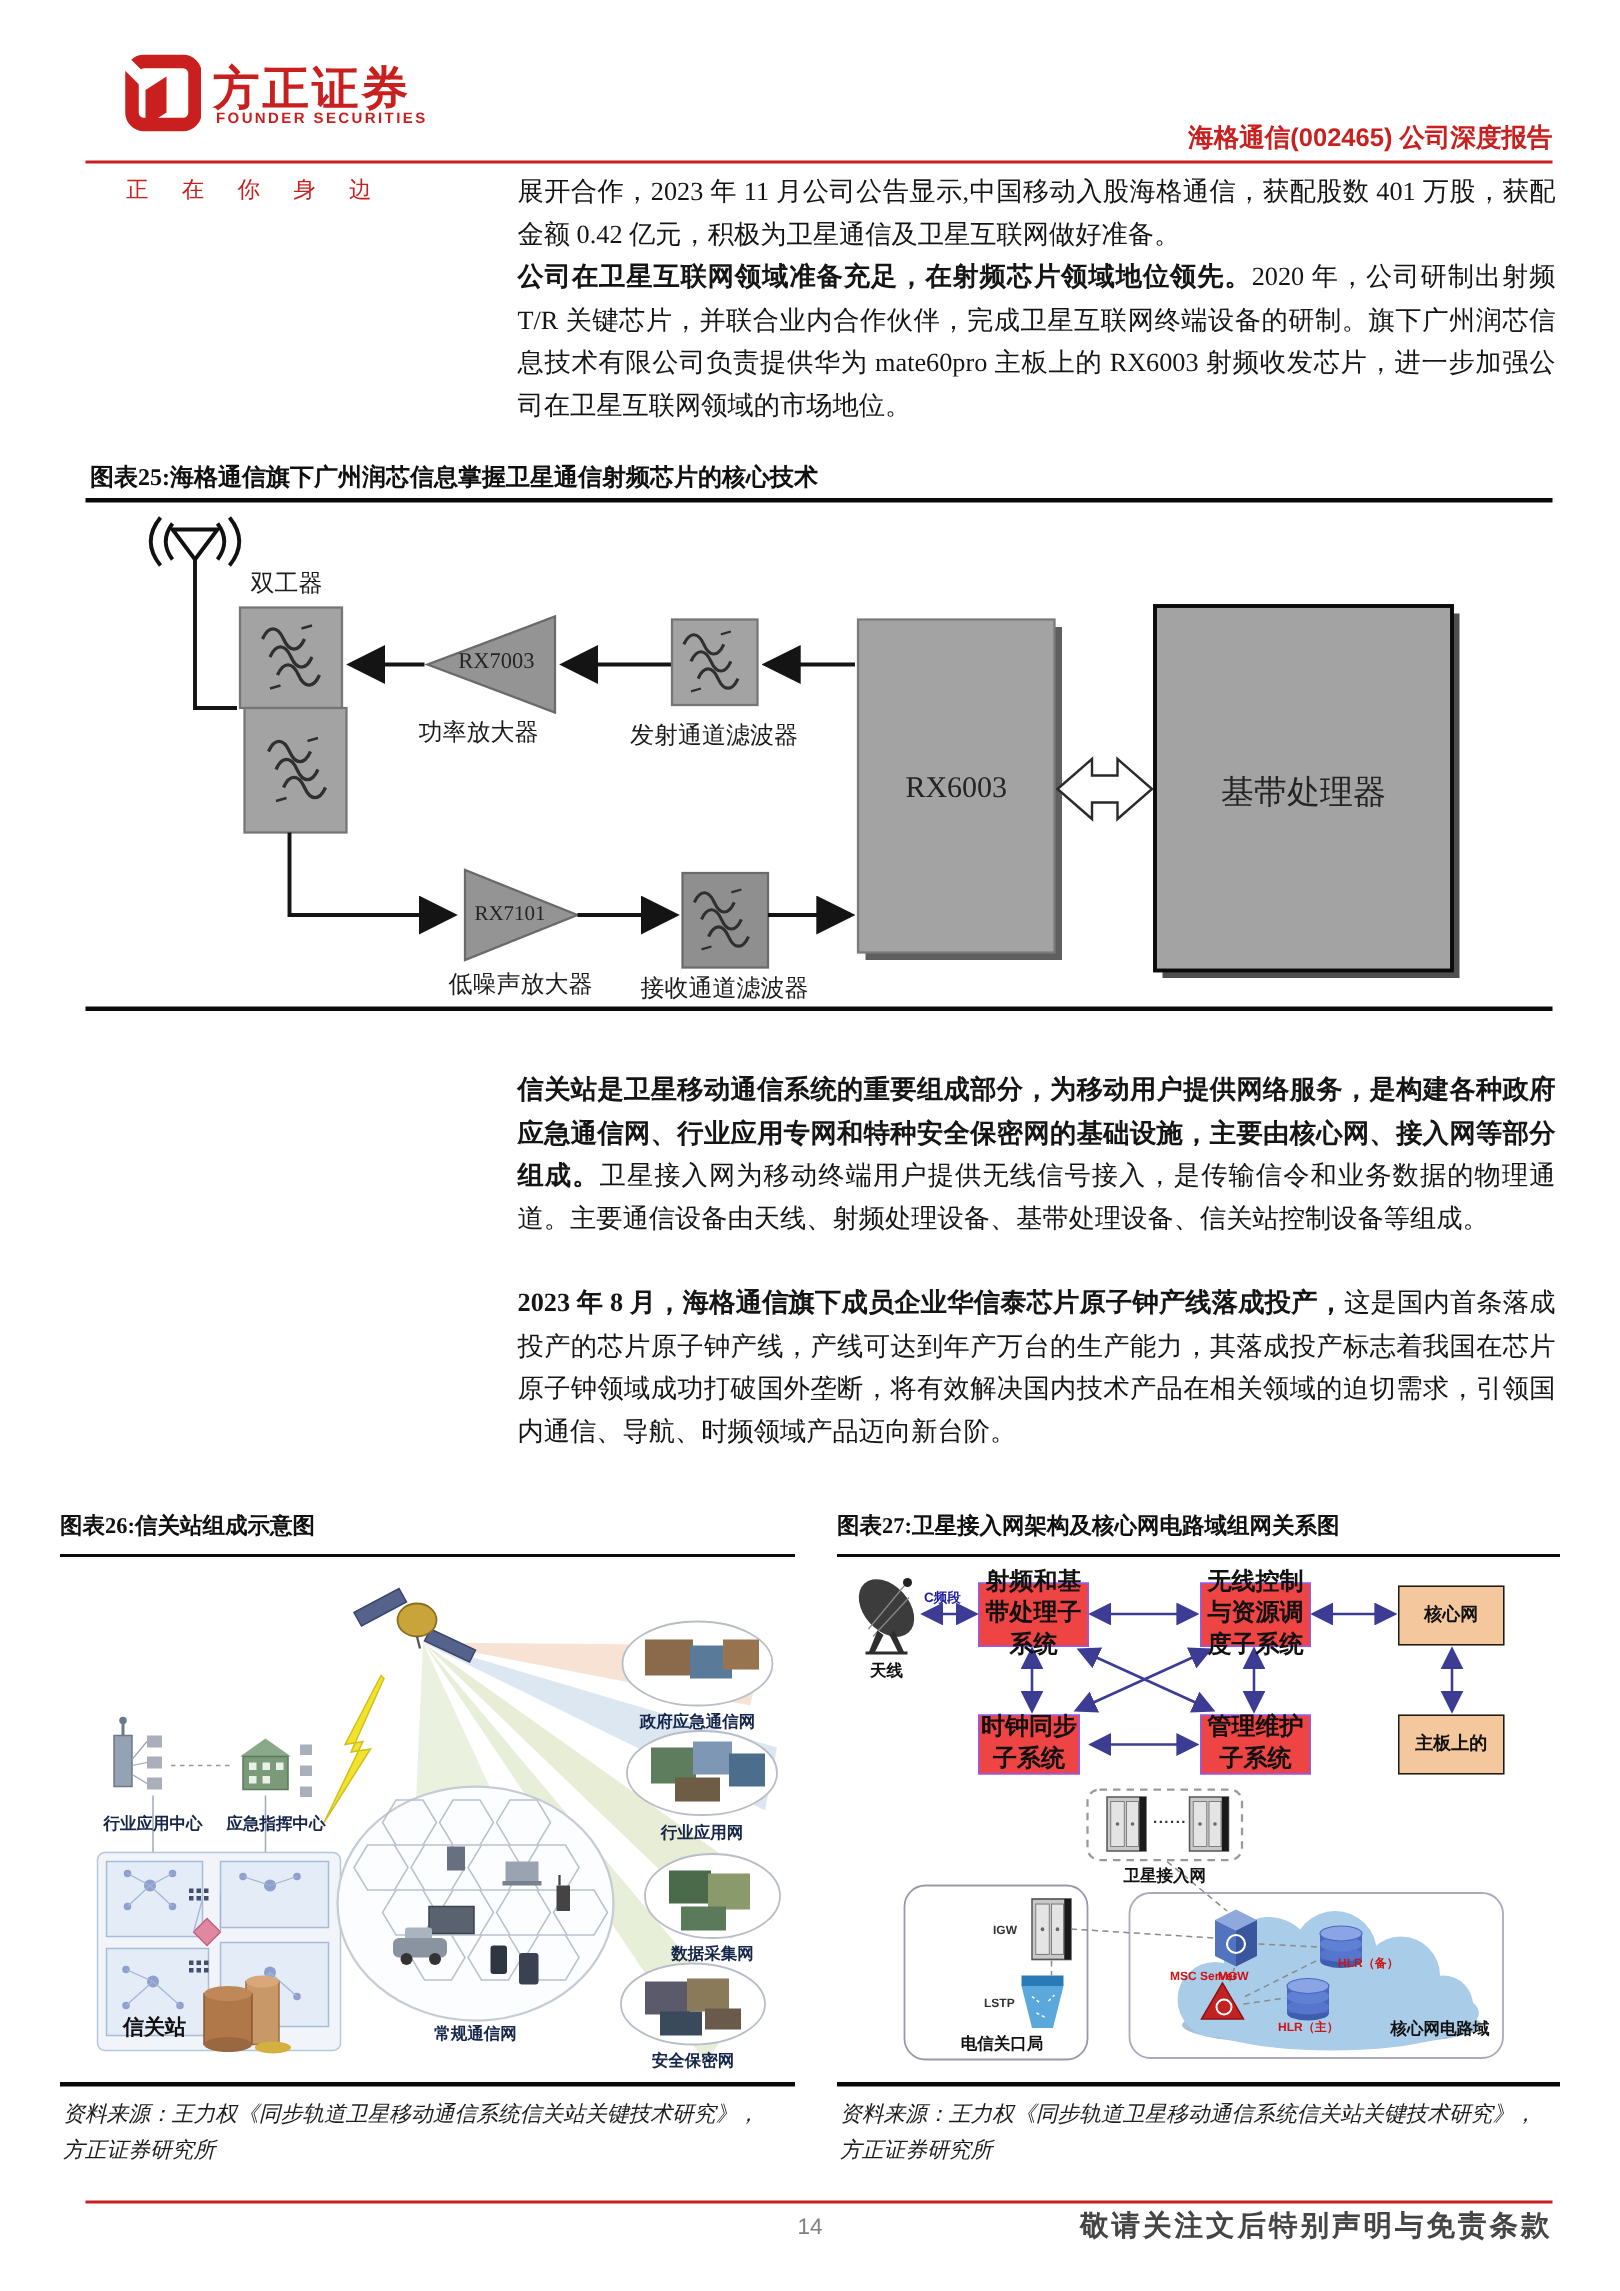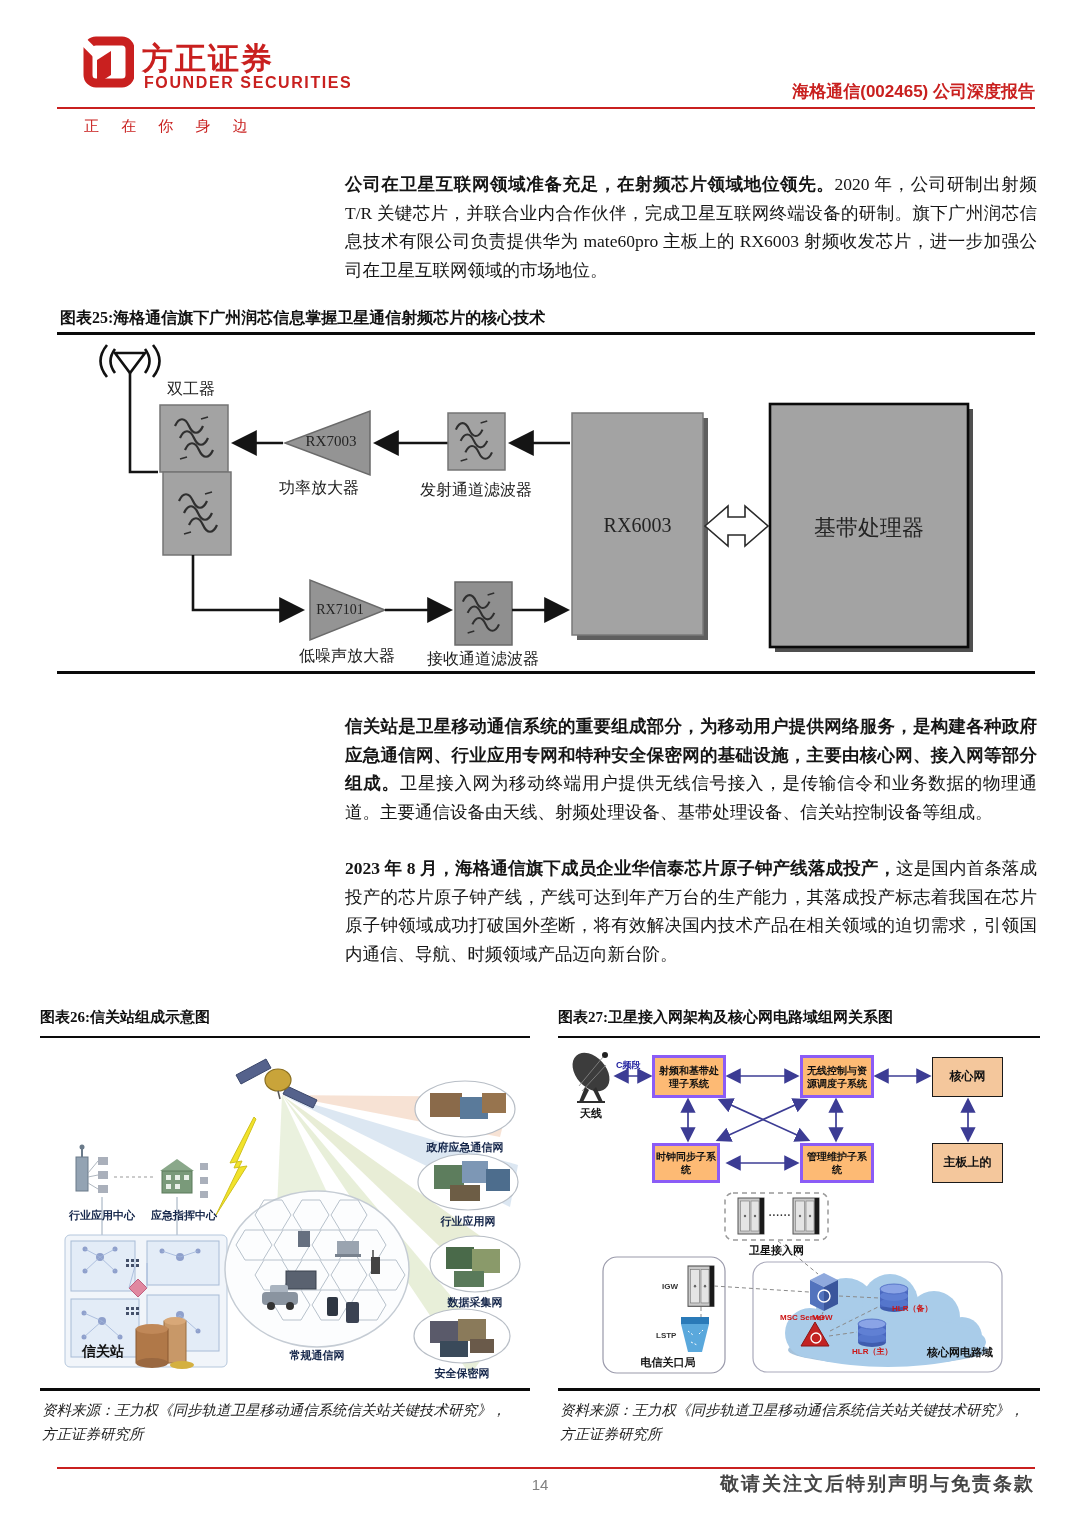--- a/index.html
+++ b/index.html
@@ -2,21 +2,21 @@
 <html><head>
 <meta charset="utf-8">
 <style>
   html,body{margin:0;padding:0;background:#e8e8e8;}
   .page{position:relative;width:1080px;height:1527px;background:#ffffff;overflow:hidden;
         font-family:"Liberation Serif",serif;margin:0 auto;}
   .abs{position:absolute;}
   
   .brand-cn{position:absolute;left:142px;top:38px;font-size:31px;font-weight:bold;color:#c9201f;
             font-family:"Liberation Sans",sans-serif;letter-spacing:2px;}
-  .brand-en{position:absolute;left:144px;top:74px;font-size:16px;font-weight:bold;color:#c9201f;
+  .brand-en{position:absolute;left:144px;top:74px;font-size:10px;font-weight:bold;color:#c9201f;
             font-family:"Liberation Sans",sans-serif;letter-spacing:1.6px;}
   .tagline{position:absolute;left:84px;top:85px;font-size:15px;color:#c9201f;
            font-family:"Liberation Sans",sans-serif;letter-spacing:9px;margin-top:32px;}
   .report-label{position:absolute;right:45px;top:80px;font-size:17px;font-weight:600;color:#c9201f;
            font-family:"Liberation Sans",sans-serif;}
   .rule-red{position:absolute;left:57px;width:978px;height:2px;background:#c9201f;}
   .rule-blk{position:absolute;background:#0a0a0a;}
   
   .para{position:absolute;left:345px;width:692px;font-size:17.5px;line-height:28.5px;color:#151515;
         text-align:justify;margin:0;}
@@ -27,22 +27,22 @@
   .fig svg{position:absolute;left:0;top:0;}
   
   .l25{position:absolute;font-size:16px;color:#1c1c1c;}
   .chip{position:absolute;text-align:center;color:#242424;}
   
   .netlbl{position:absolute;font-family:"Liberation Sans",sans-serif;font-weight:bold;
           color:#15264a;font-size:11px;text-align:center;}
   .biglbl{position:absolute;font-family:"Liberation Sans",sans-serif;font-weight:bold;color:#111;}
   
   .box27{position:absolute;display:flex;align-items:center;justify-content:center;text-align:center;
-         font-family:"Liberation Sans",sans-serif;font-weight:bold;color:#111;background:#fdba74;
-         border:3px solid #8b5cf6;font-size:10px;line-height:1.3;padding:1px;box-sizing:border-box;}
+         font-family:"Liberation Sans",sans-serif;font-weight:bold;color:#111;background:#ef4444;
+         border:1px solid #8b5cf6;font-size:16px;line-height:1.3;padding:1px;box-sizing:border-box;}
   .box27.orange{background:#f4c79c;border:1.5px solid #1a1a1a;font-size:12px;}
   .tinylbl{position:absolute;font-family:"Liberation Sans",sans-serif;font-weight:bold;font-size:8px;color:#333;}
   .redlbl{position:absolute;font-family:Liberation Sans, sans-serif;font-weight:bold;font-size:8px;color:#cc1515;}
   
   .pagenum{position:absolute;left:520px;top:1476px;width:40px;text-align:center;font-size:15px;color:#808080;
            font-family:"Liberation Sans",sans-serif;}
   .disclaimer{position:absolute;right:45px;top:1471px;font-size:19px;font-weight:600;color:#454545;
            font-family:"Liberation Sans",sans-serif;letter-spacing:2px;}
 </style>
 </head>
@@ -54,20 +54,23 @@
     <path d="M14 7 h26 a8 8 0 0 1 8 8 v26 a8 8 0 0 1 -8 8 h-26 a8 8 0 0 1 -8 -8 v-26 a8 8 0 0 1 8 -8 z" fill="none" stroke="#c9201f" stroke-width="9"></path>
     <rect x="-8" y="8" width="30" height="8" fill="#ffffff" transform="rotate(45 6 12)"></rect>
     <polygon points="15,26 29,17 29,41 15,50" fill="#c9201f"></polygon>
   </svg>
   <div class="brand-cn">方正证券</div>
   <div class="brand-en">FOUNDER SECURITIES</div>
   <div class="tagline">正 在 你 身 边</div>
   <div class="report-label">海格通信(002465)  公司深度报告</div>
   <div class="rule-red" style="top:107px"></div>
 
+  <p class="para" style="top:113px">
+    <span class="lead"></span><span>展开合作，2023 年 11 月公司公告显示,中国移动入股海格通信，获配股数 401 万股，获配金额 0.42 亿元，积极为卫星通信及卫星互联网做好准备。</span>
+  </p>
   <p class="para" style="top:170px">
     <span class="lead">公司在卫星互联网领域准备充足，在射频芯片领域地位领先。</span><span>2020 年，公司研制出射频 T/R 关键芯片，并联合业内合作伙伴，完成卫星互联网终端设备的研制。旗下广州润芯信息技术有限公司负责提供华为 mate60pro 主板上的 RX6003 射频收发芯片，进一步加强公司在卫星互联网领域的市场地位。</span>
   </p>
 
   <div class="figtitle" style="left:60px;top:308px">图表25:海格通信旗下广州润芯信息掌握卫星通信射频芯片的核心技术</div>
   <div class="rule-blk" style="left:57px;top:332px;width:978px;height:3px"></div>
 
   <div class="fig" style="left:57px;top:337px;width:978px;height:333px">
     <svg width="978" height="333" viewBox="0 0 978 333">
       <defs>

